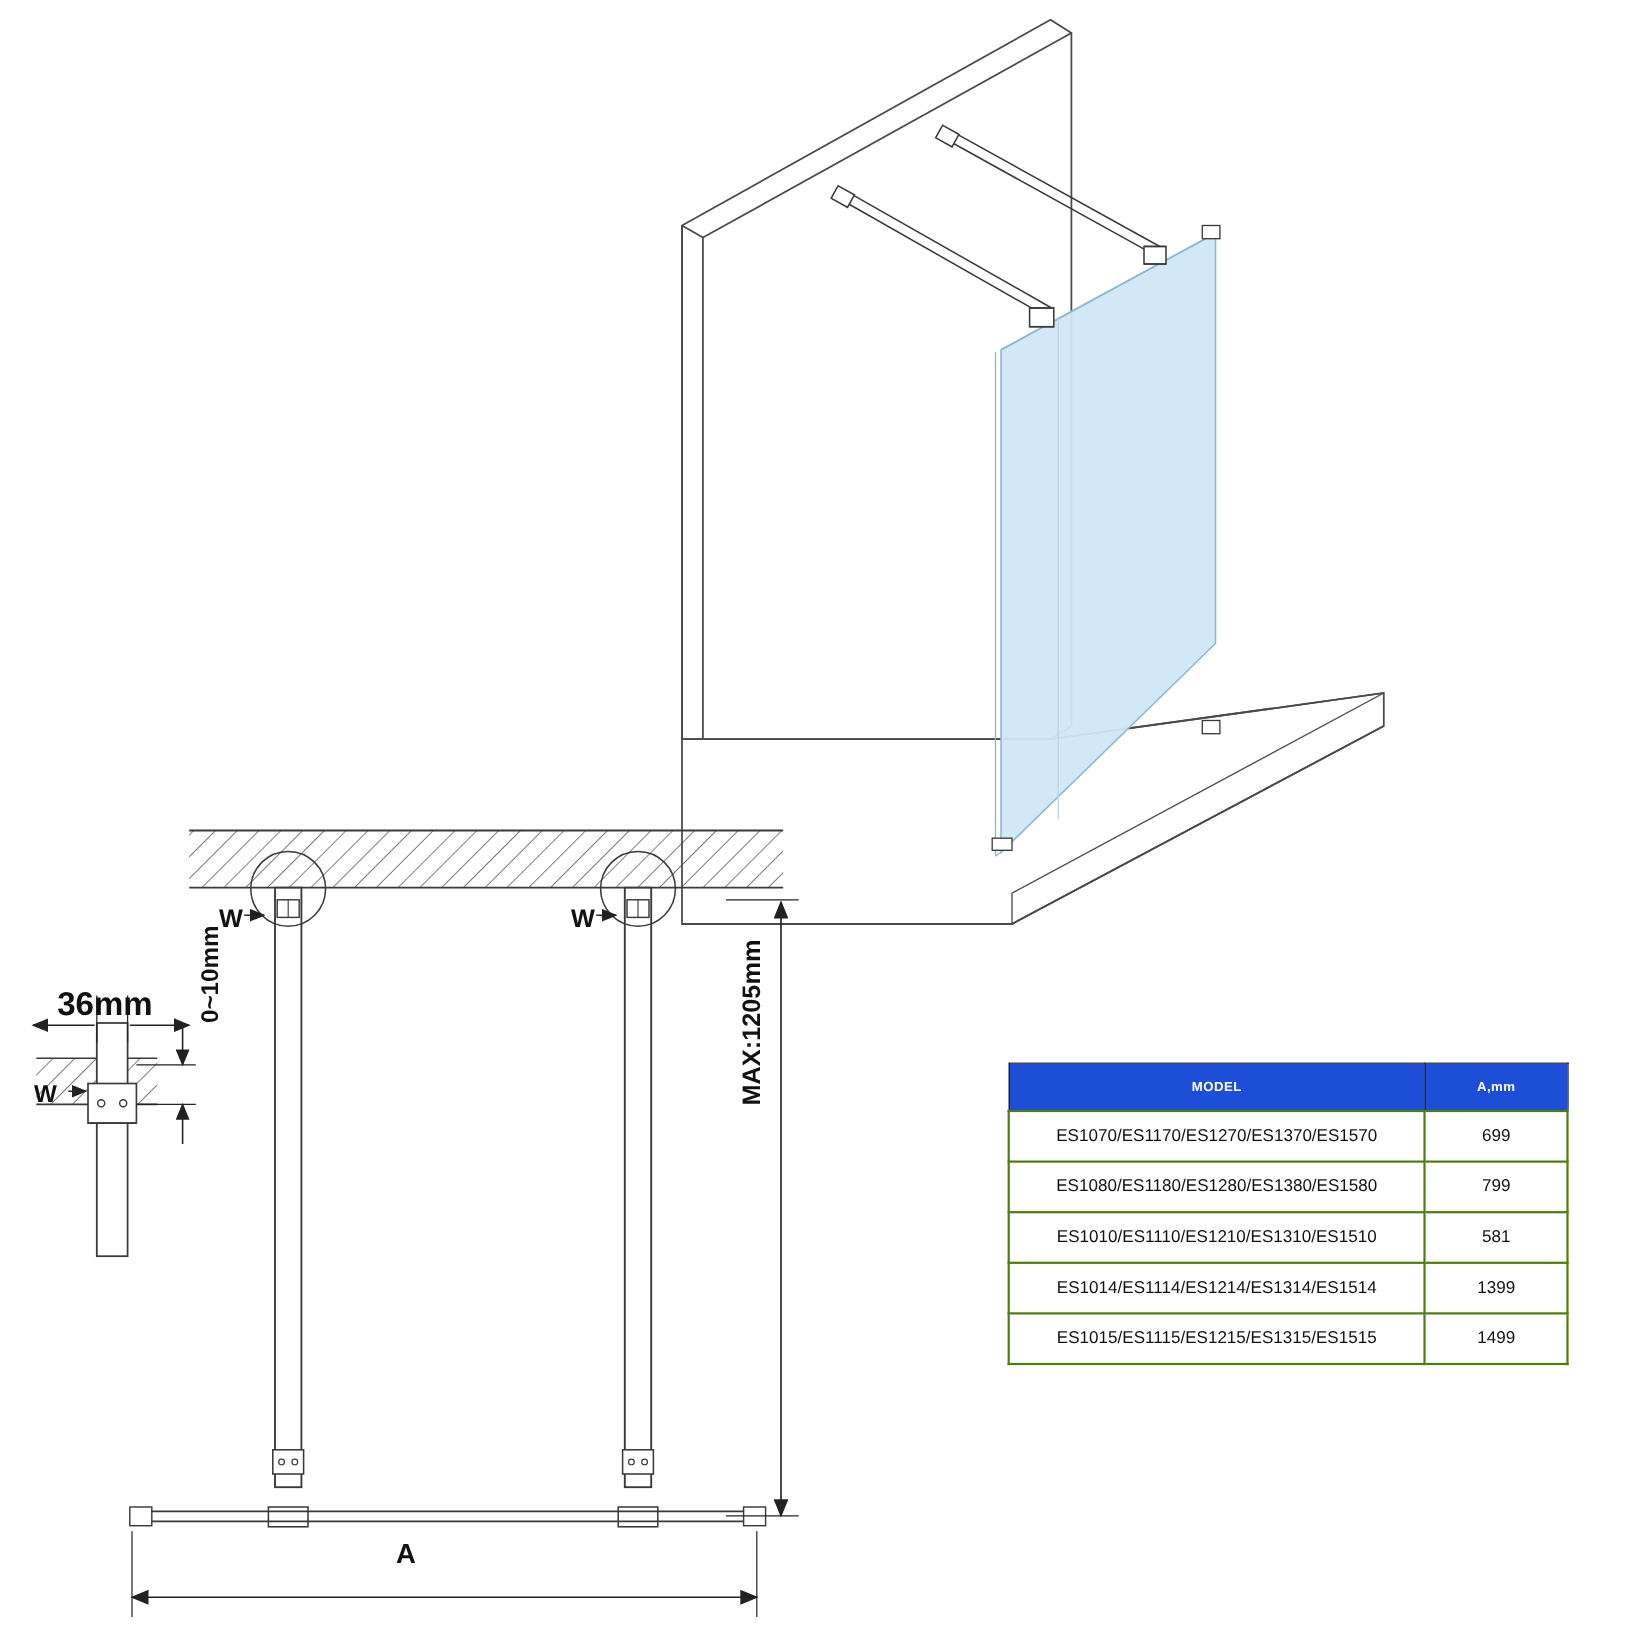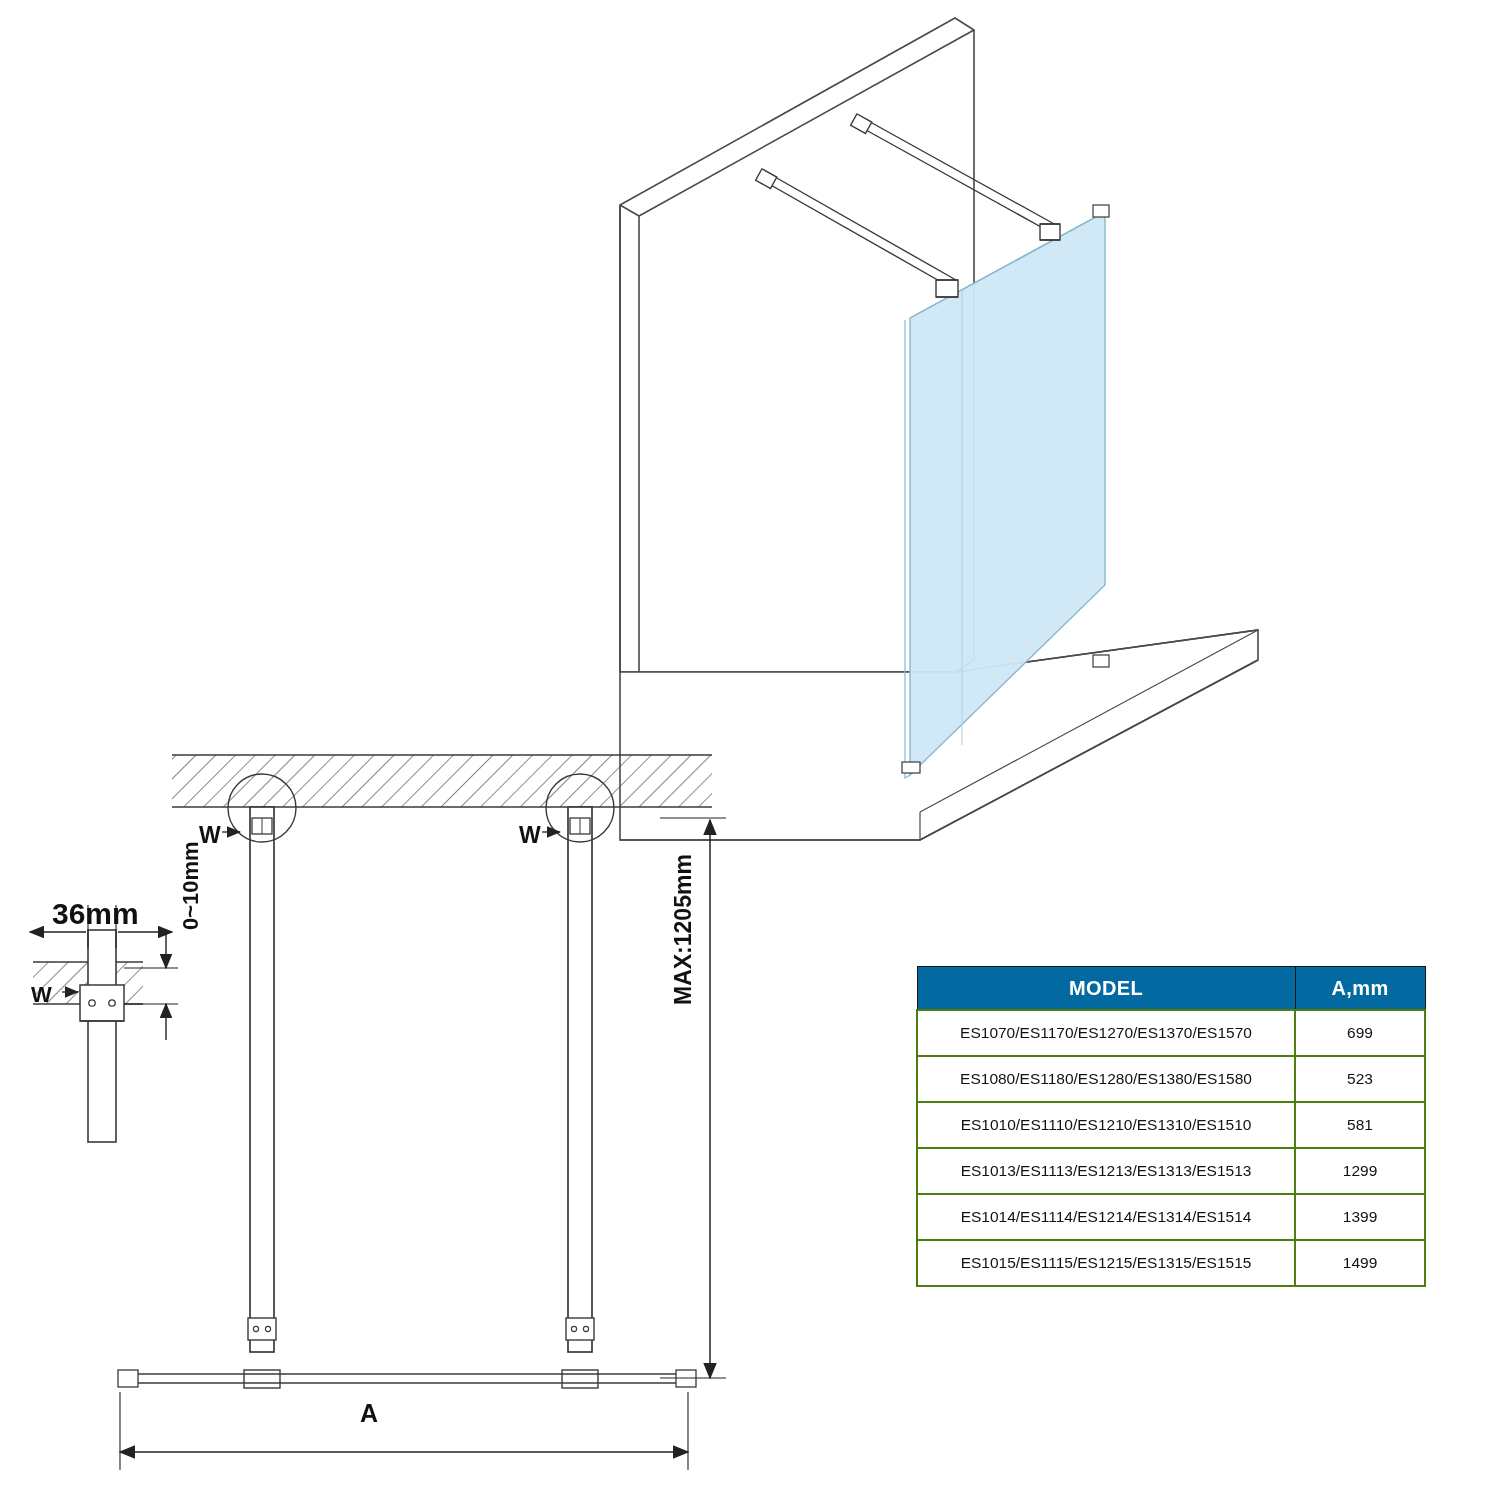--- a/index.html
+++ b/index.html
@@ -39,26 +39,26 @@
     background: #ffffff;
   }
   .spec-table th,
   .spec-table td {
     border: 2px solid #4d7c0f;
     padding: 0;
     height: 44px;
     vertical-align: middle;
   }
   .spec-table thead th {
-    background: #0369a1;
+    background: #1d4ed8;
     color: #ffffff;
     font-weight: bold;
     letter-spacing: 0.4px;
     border: 1px solid #151515;
-    font-size: 20px;
+    font-size: 12px;
     height: 42px;
   }
   .spec-table td.model {
     text-align: center;
     padding: 0 8px;
     white-space: nowrap;
   }
   .spec-table td.dim {
     text-align: center;
     width: 130px;
@@ -270,31 +270,27 @@
         <th>A,mm</th>
       </tr>
     </thead>
     <tbody id="spec-body">
         <tr>
           <td class="model">ES1070/ES1170/ES1270/ES1370/ES1570</td>
           <td class="dim">699</td>
         </tr>
         <tr>
           <td class="model">ES1080/ES1180/ES1280/ES1380/ES1580</td>
-          <td class="dim">523</td>
+          <td class="dim">799</td>
         </tr>
         <tr>
           <td class="model">ES1010/ES1110/ES1210/ES1310/ES1510</td>
           <td class="dim">581</td>
         </tr>
         <tr>
-          <td class="model">ES1013/ES1113/ES1213/ES1313/ES1513</td>
-          <td class="dim">1299</td>
-        </tr>
-        <tr>
           <td class="model">ES1014/ES1114/ES1214/ES1314/ES1514</td>
           <td class="dim">1399</td>
         </tr>
         <tr>
           <td class="model">ES1015/ES1115/ES1215/ES1315/ES1515</td>
           <td class="dim">1499</td>
         </tr>
       </tbody>
   </table>
 

